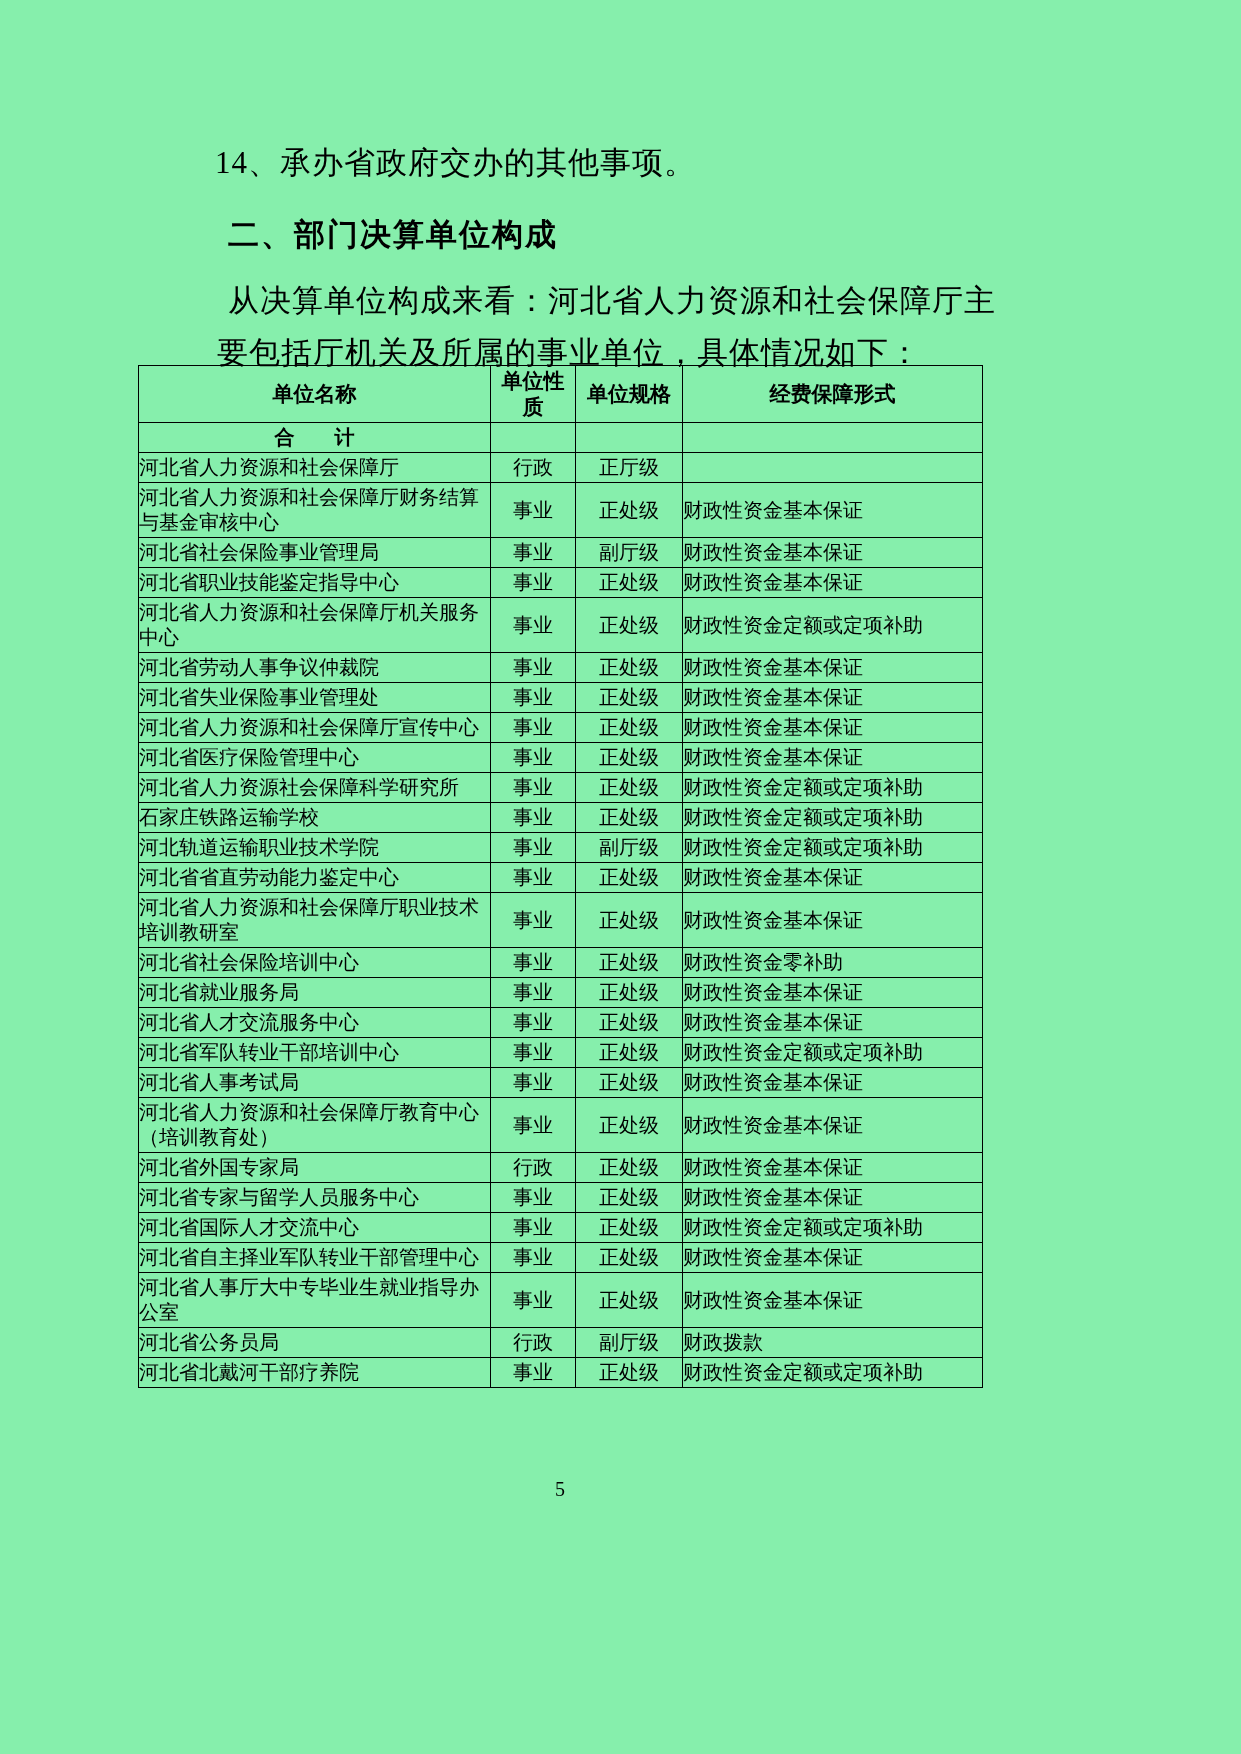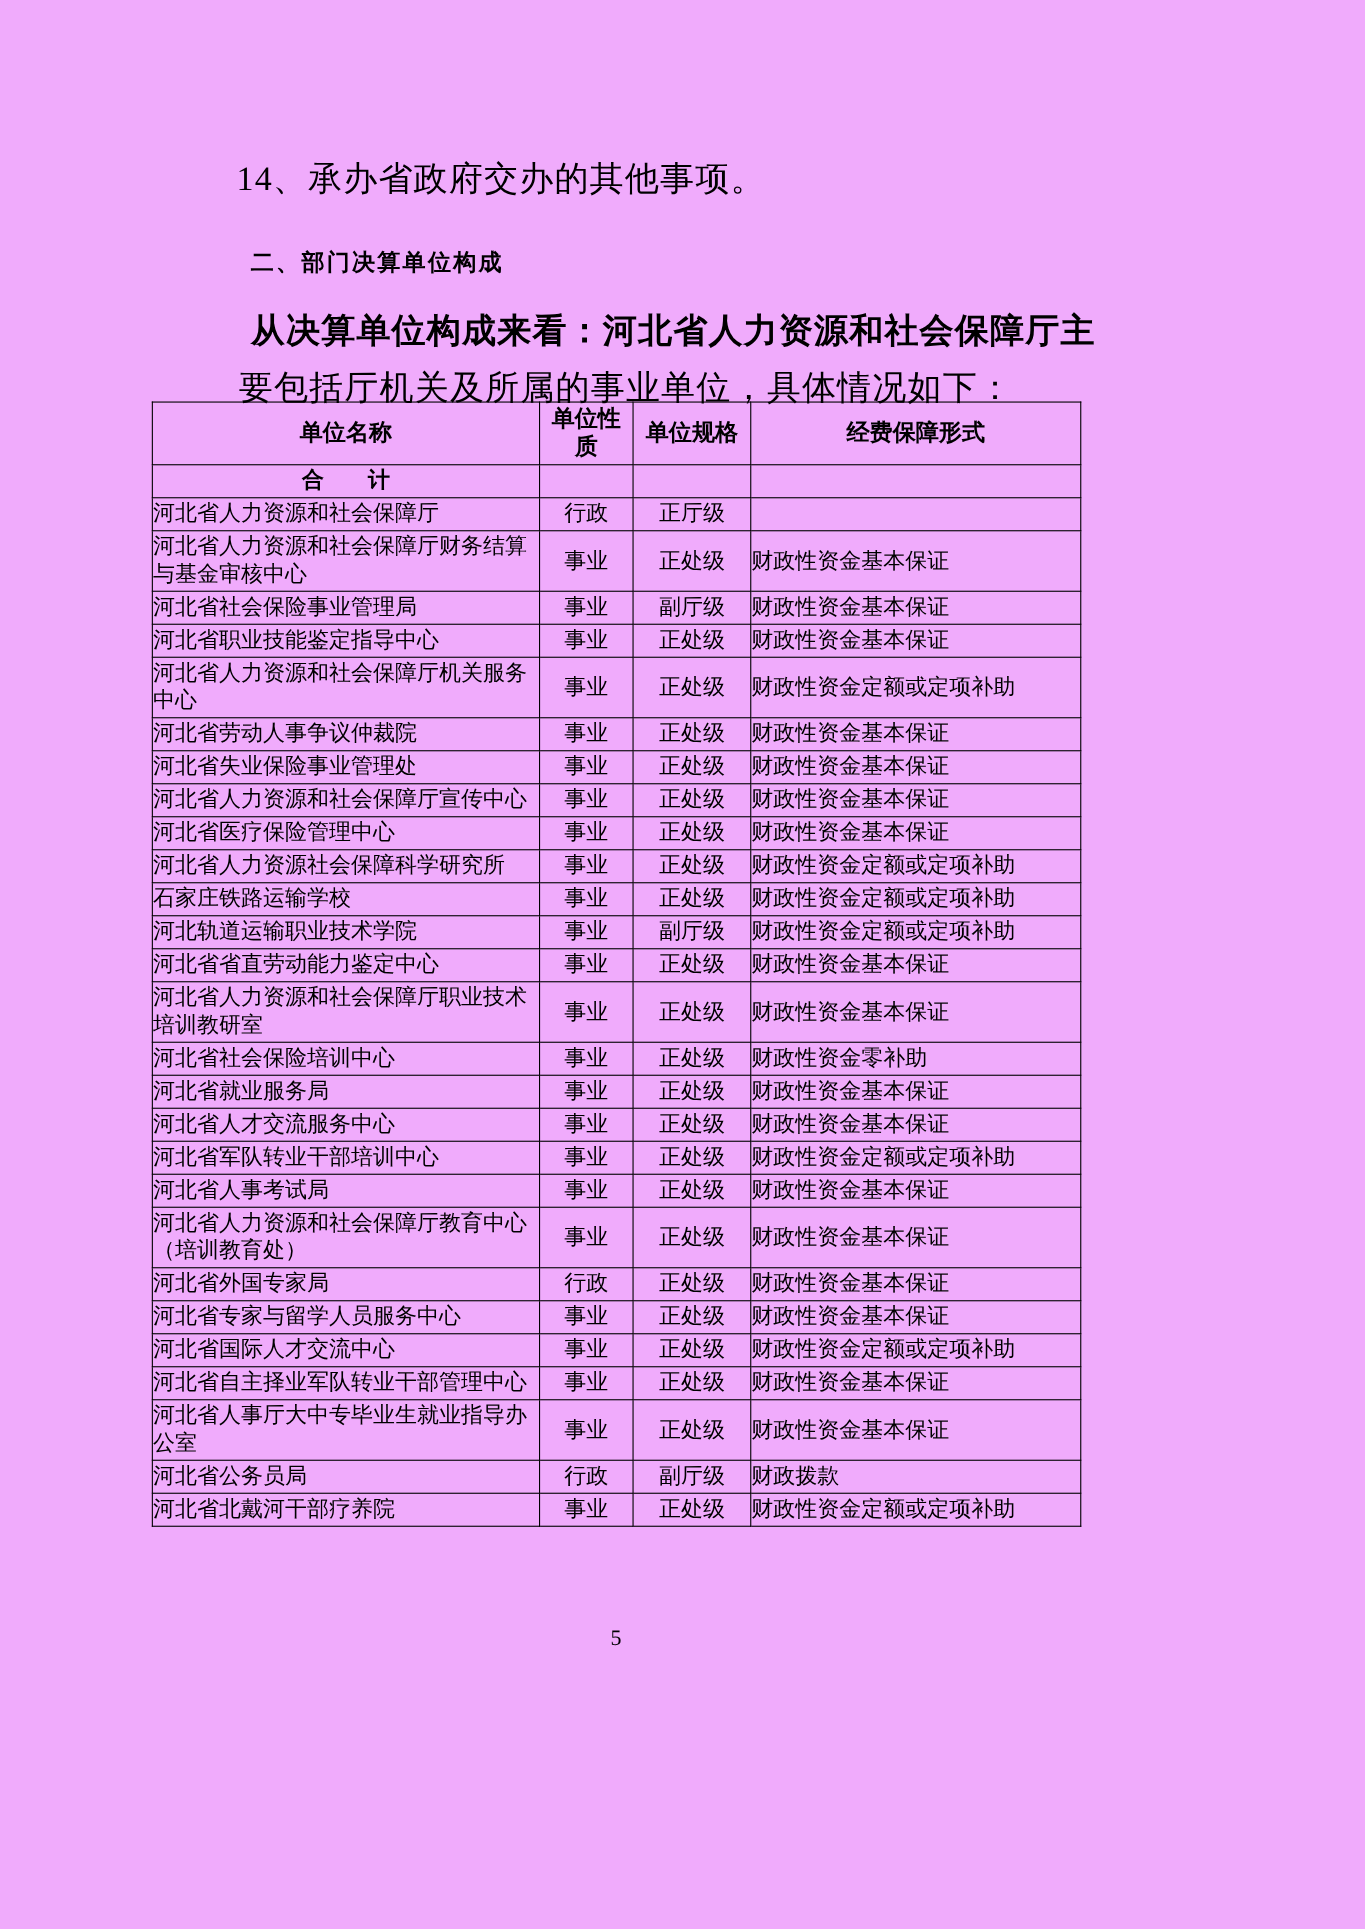--- a/index.html
+++ b/index.html
@@ -1,51 +1,50 @@
 <!DOCTYPE html>
 <html><head>
 <meta charset="utf-8">
 <style>
   * { margin: 0; padding: 0; box-sizing: border-box; }
   html, body { background: #ffffff; }
   .page {
     position: relative;
     width: 1241px;
     height: 1754px;
-    background: #f0abfc;
+    background: #86efac;
     color: #000000;
     font-family: "Liberation Serif", "DejaVu Serif", serif;
     overflow: hidden;
   }
   .item14 {
     position: absolute;
     top: 142px;
     left: 215px;
     font-size: 31px;
     letter-spacing: 1px;
     white-space: nowrap;
   }
   .heading {
     position: absolute;
-    top: 224px;
+    top: 214px;
     left: 228px;
-    font-size: 21px;
+    font-size: 31px;
     font-weight: bold;
     font-family: "Liberation Sans", "DejaVu Sans", sans-serif;
     letter-spacing: 2px;
     white-space: nowrap;
   }
   .para-line1 {
     position: absolute;
     top: 280px;
     left: 228px;
     font-size: 31px;
     letter-spacing: 1px;
     white-space: nowrap;
-    font-weight: bold;
   }
   .para-line2 {
     position: absolute;
     top: 332px;
     left: 172px;
     font-size: 31px;
     letter-spacing: 1px;
     white-space: nowrap;
     margin-left: 45px;
   }

